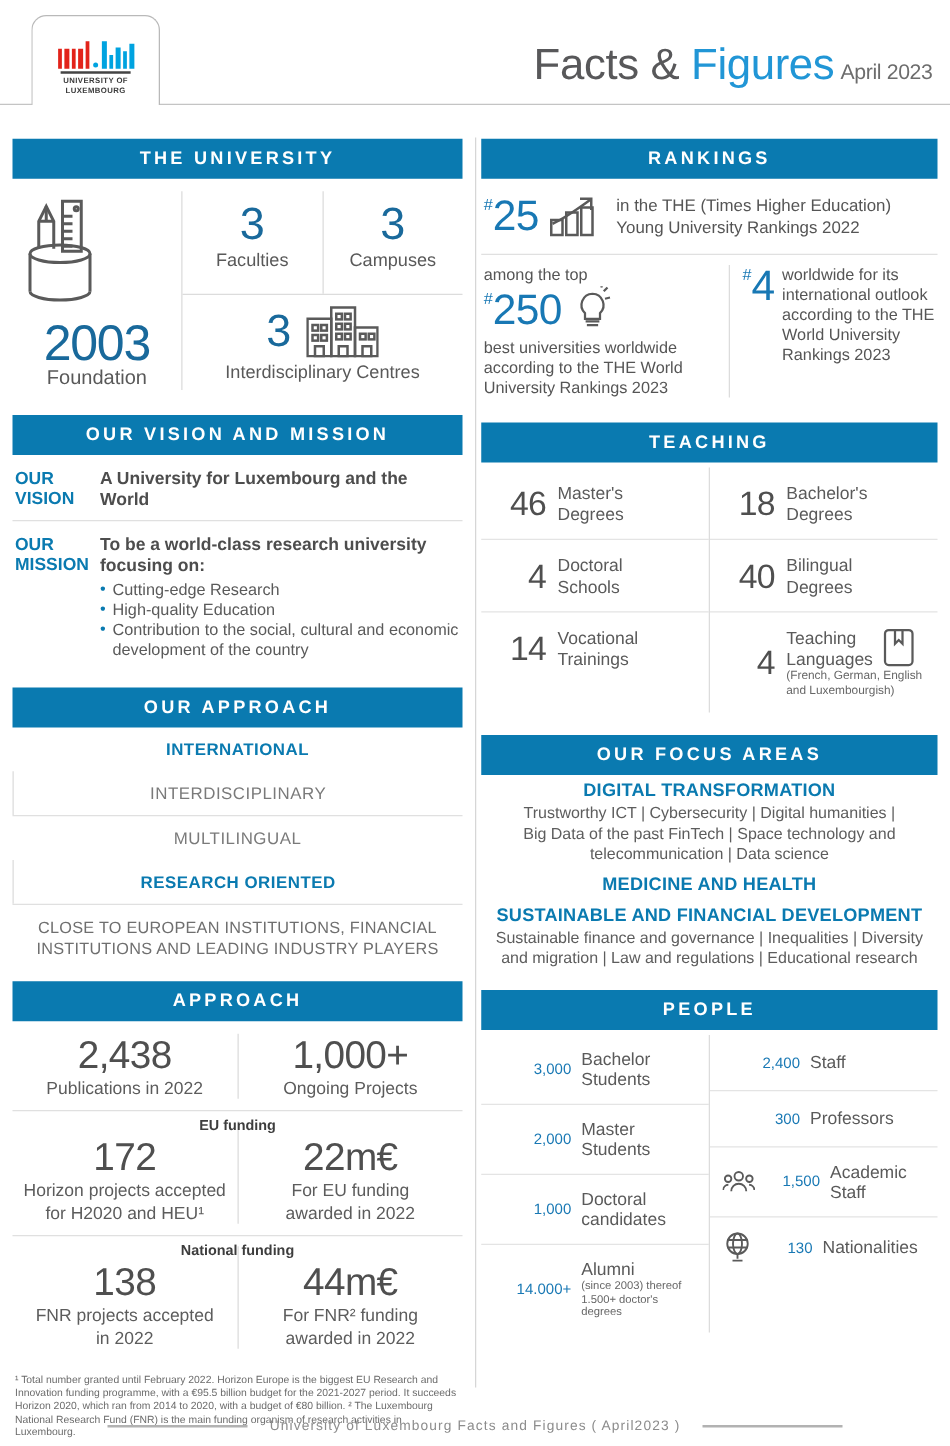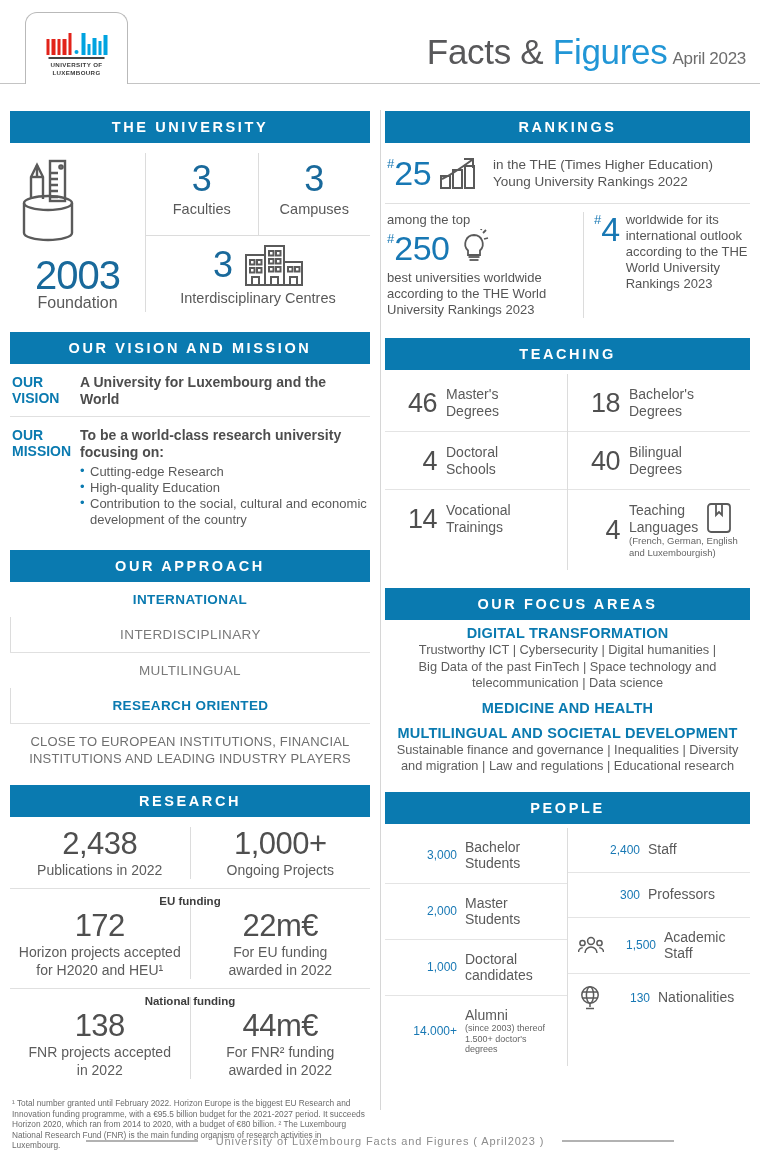--- a/index.html
+++ b/index.html
@@ -277,21 +277,21 @@
       <div class="ap-row">
         <div class="ap-cell">MULTILINGUAL</div>
         <div class="ap-cell bold">RESEARCH ORIENTED</div>
       </div>
       <div class="hr"></div>
       <div class="ap-note">
         <div>CLOSE TO EUROPEAN INSTITUTIONS, FINANCIAL</div>
         <div>INSTITUTIONS AND LEADING INDUSTRY PLAYERS</div>
       </div>
 
-      <div class="secbar">RESEARCH</div>
+      <div class="secbar">APPROACH</div>
       <div class="rs-row">
         <div class="rs-cell">
           <div class="rs-num">2,438</div>
           <div class="rs-lbl">Publications in 2022</div>
         </div>
         <div class="rs-cell">
           <div class="rs-num">1,000+</div>
           <div class="rs-lbl">Ongoing Projects</div>
         </div>
       </div>
@@ -451,21 +451,21 @@
           <div>Big Data of the past FinTech | Space technology and</div>
           <div>telecommunication | Data science</div>
         </div>
       </div>
       <div class="fa-block">
         <div class="fa-title">MEDICINE AND HEALTH</div>
         <div class="fa-body">
         </div>
       </div>
       <div class="fa-block">
-        <div class="fa-title">MULTILINGUAL AND SOCIETAL DEVELOPMENT</div>
+        <div class="fa-title">SUSTAINABLE AND FINANCIAL DEVELOPMENT</div>
         <div class="fa-body">
           <div>Sustainable finance and governance | Inequalities | Diversity</div>
           <div>and migration | Law and regulations | Educational research</div>
         </div>
       </div>
 
       <div class="secbar">PEOPLE</div>
       <div class="pp-wrap">
         <div class="pp-col">
           <div class="pp-item">

